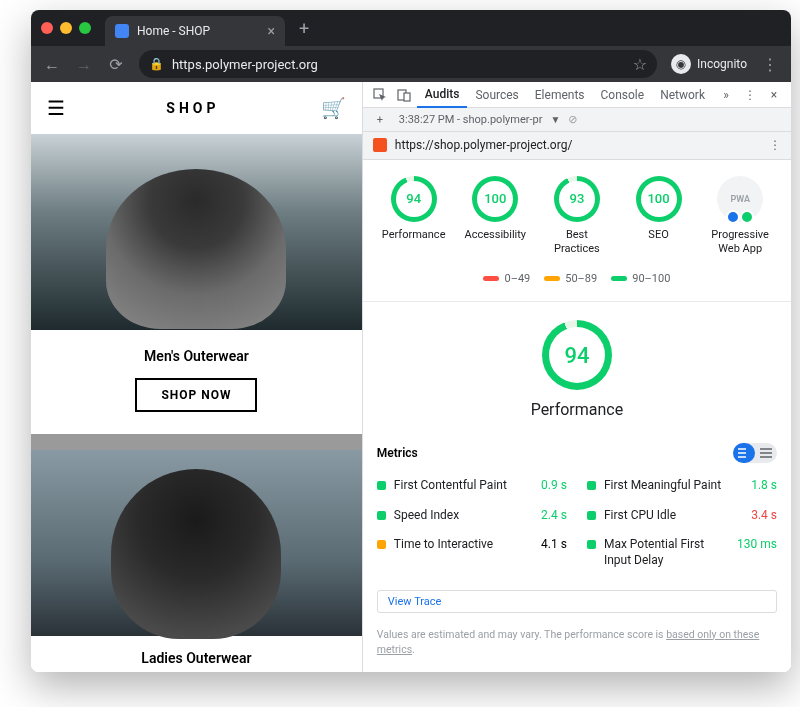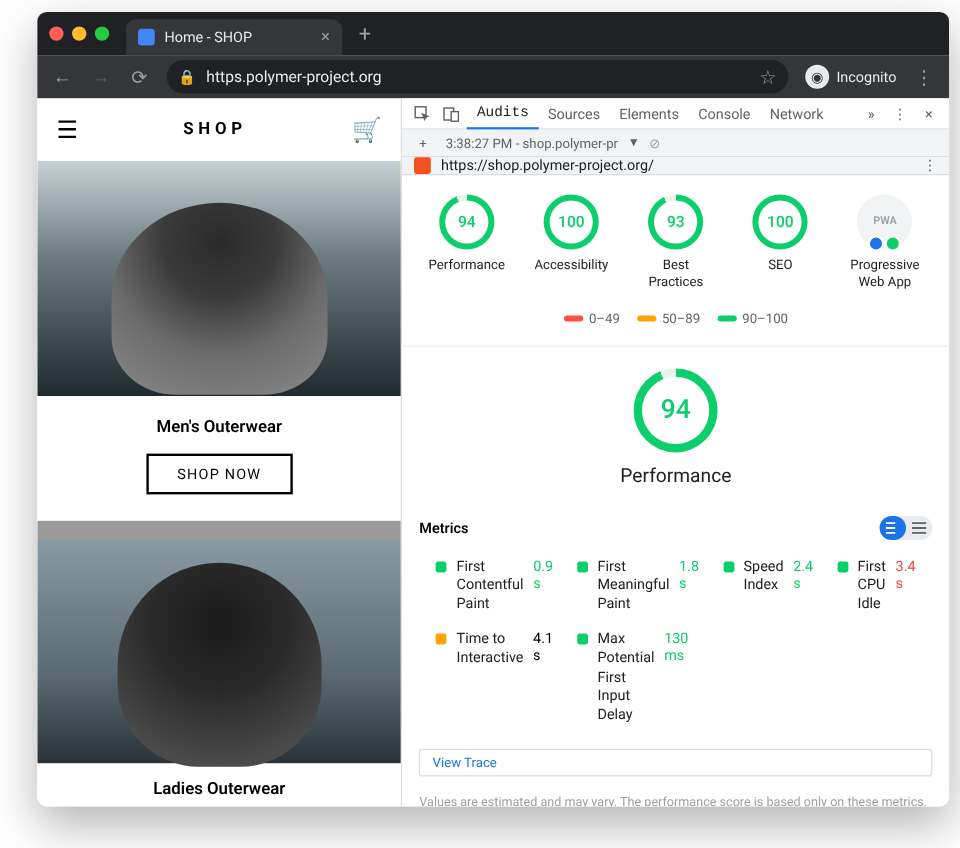--- a/index.html
+++ b/index.html
@@ -32,30 +32,30 @@
   .devtools { flex: 1; display: flex; flex-direction: column; background: #fff; }
   
   .shop-header { height: 52px; display: flex; align-items: center; justify-content: space-between; padding: 0 16px; }
   .hamburger { font-size: 20px; }
   .shop-title { font-size: 14px; font-weight: 700; letter-spacing: 4px; }
   .cart { font-size: 20px; }
   .hero1 { flex: 0 0 196px; background: linear-gradient(180deg, #c9d2d6 0%, #6d7d82 40%, #1e2a2e 100%); position: relative; }
   .hero1::after { content: ""; position: absolute; left: 50%; top: 18%; transform: translateX(-50%); width: 180px; height: 160px; background: radial-gradient(circle at 50% 20%, #2a2a2a 0%, #3a3a3a 30%, #6b6b6b 60%, #8a8a8a 100%); border-radius: 50% 50% 30% 30%; }
   .hero-caption { text-align: center; padding: 18px 0 22px; }
   .hero-caption h3 { font-size: 14px; margin-bottom: 14px; font-weight: 600; }
-  .shop-now { display: inline-block; border: 2px solid #000; padding: 8px 24px; font-size: 12px; font-weight: 400; letter-spacing: 1px; }
+  .shop-now { display: inline-block; border: 2px solid #000; padding: 8px 24px; font-size: 12px; font-weight: 700; letter-spacing: 1px; }
   .hero2 { flex: 1; background: linear-gradient(180deg, #8a9aa4 0%, #5a6a72 60%, #2a3238 100%); position: relative; border-top: 16px solid #9a9a9a; }
   .hero2::after { content: ""; position: absolute; left: 50%; top: 10%; transform: translateX(-50%); width: 170px; height: 170px; background: radial-gradient(circle at 50% 30%, #1a1a1a 0%, #2a2a2a 40%, #4a4a4a 80%); border-radius: 50% 50% 40% 40%; }
   .hero-caption2 { text-align: center; padding: 14px 0 6px; background: #fff; }
   .hero-caption2 h3 { font-size: 14px; font-weight: 600; }
   
   .dt-tabbar { height: 26px; border-bottom: 1px solid #dadce0; display: flex; align-items: center; padding: 0 6px; gap: 2px; font-size: 12px; color: #5f6368; }
   .dt-iconbtn { width: 22px; height: 22px; display: flex; align-items: center; justify-content: center; color: #5f6368; }
   .dt-tab { padding: 0 8px; height: 26px; display: flex; align-items: center; }
-  .dt-tab.active { color: #202124; border-bottom: 2px solid #1a73e8; font-weight: 500; font-family: Liberation Mono, monospace; }
+  .dt-tab.active { color: #202124; border-bottom: 2px solid #1a73e8; font-weight: 500; }
   .dt-more { margin-left: auto; display: flex; gap: 2px; }
   .dt-subbar { height: 26px; background: #f1f3f4; border-bottom: 1px solid #dadce0; display: flex; align-items: center; padding: 0 6px; gap: 8px; font-size: 11px; color: #5f6368; }
   .dt-subbar .url { color: #5f6368; }
   .dt-subbar .chev { font-size: 10px; }
   .dt-urlrow { height: 30px; border-bottom: 1px solid #dadce0; background: #f1f3f4; display: flex; align-items: center; padding: 0 10px; gap: 8px; font-size: 12px; color: #202124; }
   .lh-icon { width: 14px; height: 14px; background: #f4511e; border-radius: 2px; display: inline-block; }
   .gauges { padding: 16px 10px 8px; display: flex; justify-content: space-around; text-align: center; }
   .gauge { width: 66px; }
   .ring { width: 46px; height: 46px; margin: 0 auto 6px; border-radius: 50%; position: relative; }
   .ring.green { background: conic-gradient(#0cce6b 0% var(--p), #e8f5e9 var(--p) 100%); }
@@ -70,21 +70,21 @@
   .swatch { width: 16px; height: 5px; border-radius: 3px; }
   .big-gauge-wrap { border-top: 1px solid #e8eaed; padding: 18px 0 12px; text-align: center; }
   .big-ring { width: 70px; height: 70px; margin: 0 auto 10px; border-radius: 50%; background: conic-gradient(#0cce6b 0% var(--p), #e8f5e9 var(--p) 100%); position: relative; }
   .big-ring::after { content: ""; position: absolute; inset: 7px; background: #fff; border-radius: 50%; }
   .big-ring span { position: absolute; inset: 0; display: flex; align-items: center; justify-content: center; font-size: 22px; color: #0cce6b; font-weight: 500; z-index: 1; }
   .big-label { font-size: 16px; color: #202124; }
   .metrics-header { display: flex; align-items: center; justify-content: space-between; padding: 12px 14px 8px; font-size: 12px; font-weight: 600; }
   .view-toggle { width: 44px; height: 20px; border-radius: 10px; background: #e8eaed; position: relative; display: flex; }
   .view-toggle .on { width: 22px; height: 20px; background: #1a73e8; border-radius: 10px; display: flex; align-items: center; justify-content: center; }
   .view-toggle .off { width: 22px; display: flex; align-items: center; justify-content: center; color: #5f6368; }
-  .metrics-grid { display: grid; grid-template-columns: 1fr 1fr 1fr 1fr; gap: 0 20px; padding: 0 28px 10px; }
+  .metrics-grid { display: grid; grid-template-columns: 1fr 1fr; gap: 0 20px; padding: 0 14px 10px; }
   .metric { display: flex; align-items: flex-start; padding: 7px 0; font-size: 12px; }
   .mdot { width: 9px; height: 9px; border-radius: 2px; margin-right: 8px; margin-top: 3px; flex-shrink: 0; }
   .mname { flex: 1; color: #202124; line-height: 1.3; }
   .mval { font-weight: 400; margin-left: 8px; }
   .view-trace { margin: 4px 14px 10px; display: inline-block; border: 1px solid #dadce0; border-radius: 3px; padding: 4px 10px; font-size: 11px; color: #1a73e8; }
   .disclaimer { padding: 4px 14px 14px; font-size: 10.5px; color: #9aa0a6; line-height: 1.5; }
   .disclaimer a { color: #9aa0a6; text-decoration: underline; }
 </style>
 </head>
 <body>

